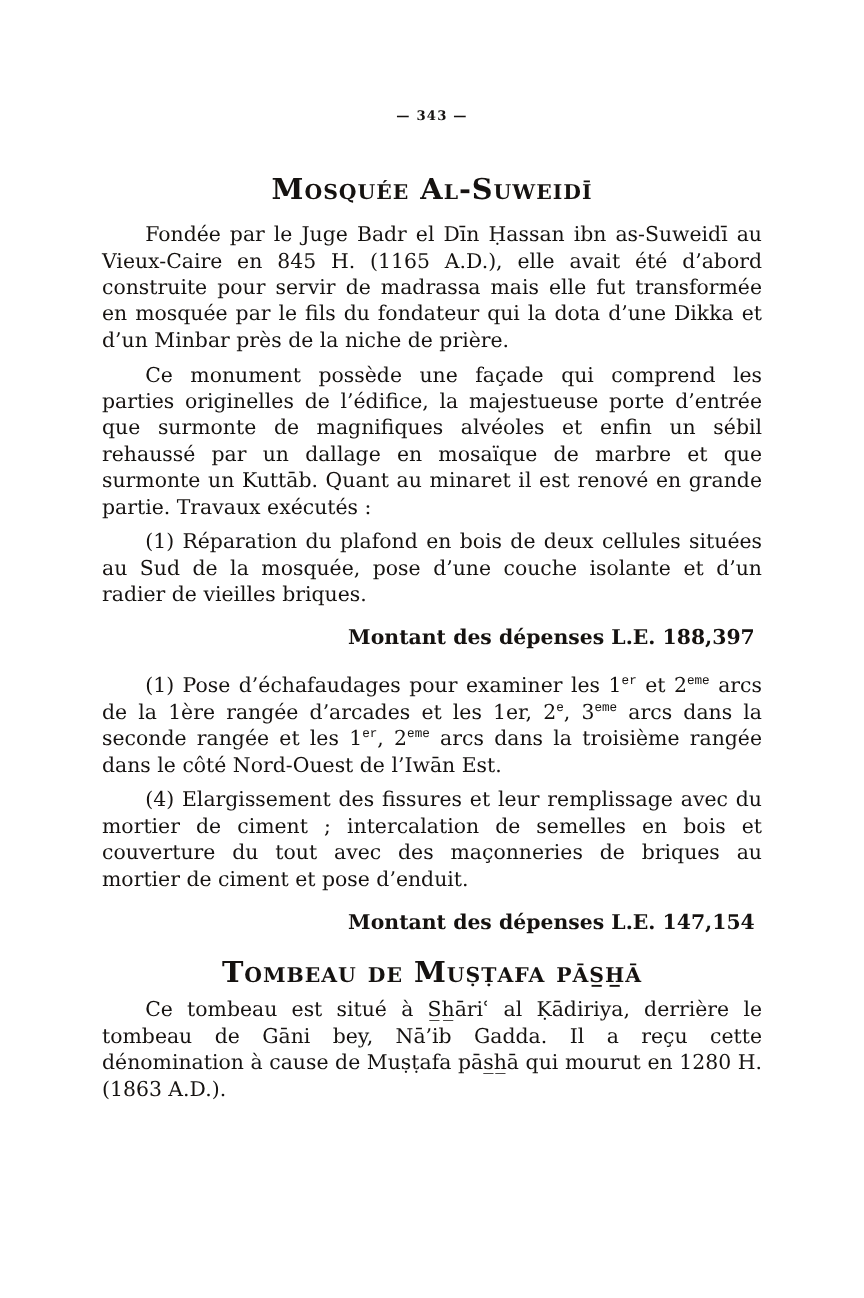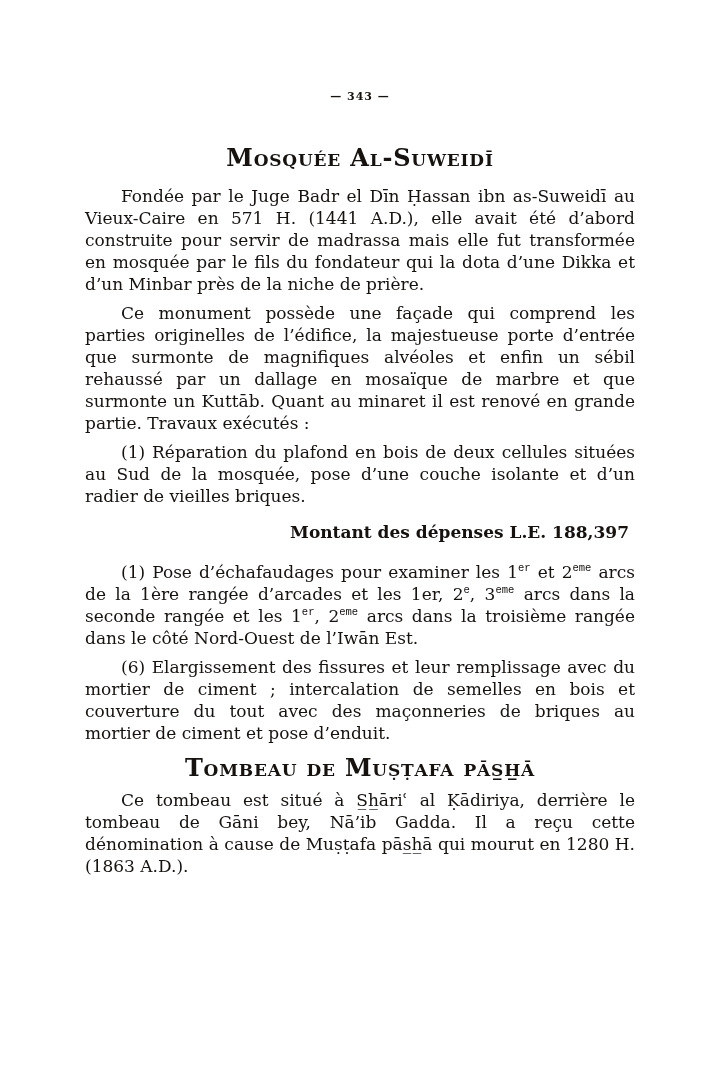--- a/index.html
+++ b/index.html
@@ -64,37 +64,38 @@
 </head>
 <body>
 
 <div class="scan-page">
 
   <div class="page-number">— 343 —</div>
 
   <section>
     <h2 class="section-heading">Mosquée Al-Suweidī</h2>
 
-    <p class="body-para">Fondée par le Juge Badr el Dīn Ḥassan ibn as-Suweidī au Vieux-Caire en 571 H. (1441 A.D.), elle avait été d’abord construite pour servir de madrassa mais elle fut transformée en mosquée par le fils du fondateur qui la dota d’une Dikka et d’un Minbar près de la niche de prière.</p>
+    <p class="body-para">Fondée par le Juge Badr el Dīn Ḥassan ibn as-Suweidī au Vieux-Caire en 845 H. (1165 A.D.), elle avait été d’abord construite pour servir de madrassa mais elle fut transformée en mosquée par le fils du fondateur qui la dota d’une Dikka et d’un Minbar près de la niche de prière.</p>
 
     <p class="body-para">Ce monument possède une façade qui comprend les parties originelles de l’édifice, la majestueuse porte d’entrée que surmonte de magnifiques alvéoles et enfin un sébil rehaussé par un dallage en mosaïque de marbre et que surmonte un Kuttāb.  Quant au minaret il est renové en grande partie. Travaux exécutés :</p>
 
     <p class="body-para work-item">(1)  Réparation du plafond en bois de deux cellules situées au Sud de la mosquée, pose d’une couche isolante et d’un radier de vieilles briques.</p>
 
 
 
     <p class="expense-total">Montant des dépenses L.E.  188,397</p>
   </section>
 
   <section>
 
     <p class="body-para">(1)  Pose d’échafaudages pour examiner les 1<sup>er</sup> et 2<sup>eme</sup> arcs de la 1ère rangée d’arcades et les 1er, 2<sup>e</sup>, 3<sup>eme</sup> arcs dans la seconde rangée et les 1<sup>er</sup>, 2<sup>eme</sup> arcs dans la troisième rangée dans le côté Nord-Ouest de l’Iwān Est.</p>
 
-    <p class="body-para work-item">(6)  Elargissement des fissures et leur remplissage avec du mortier de ciment ; intercalation de semelles en bois et couverture du tout avec des maçonneries de briques au mortier de ciment et pose d’enduit.</p>
+    <p class="body-para work-item">(4)  Elargissement des fissures et leur remplissage avec du mortier de ciment ; intercalation de semelles en bois et couverture du tout avec des maçonneries de briques au mortier de ciment et pose d’enduit.</p>
 
+    <p class="expense-total expense-amr">Montant des dépenses L.E. 147,154</p>
   </section>
 
   <section>
     <h2 class="section-heading heading-tomb">Tombeau de Muṣṭafa pās̲h̲ā</h2>
 
     <p class="body-para">Ce tombeau est situé à S̲h̲āriʿ al Ḳādiriya, derrière le tombeau de Gāni bey, Nā’ib Gadda.  Il a reçu cette dénomination à cause de Muṣṭafa pās̲h̲ā qui mourut en 1280 H. (1863 A.D.).</p>
   </section>
 
 </div>
 

